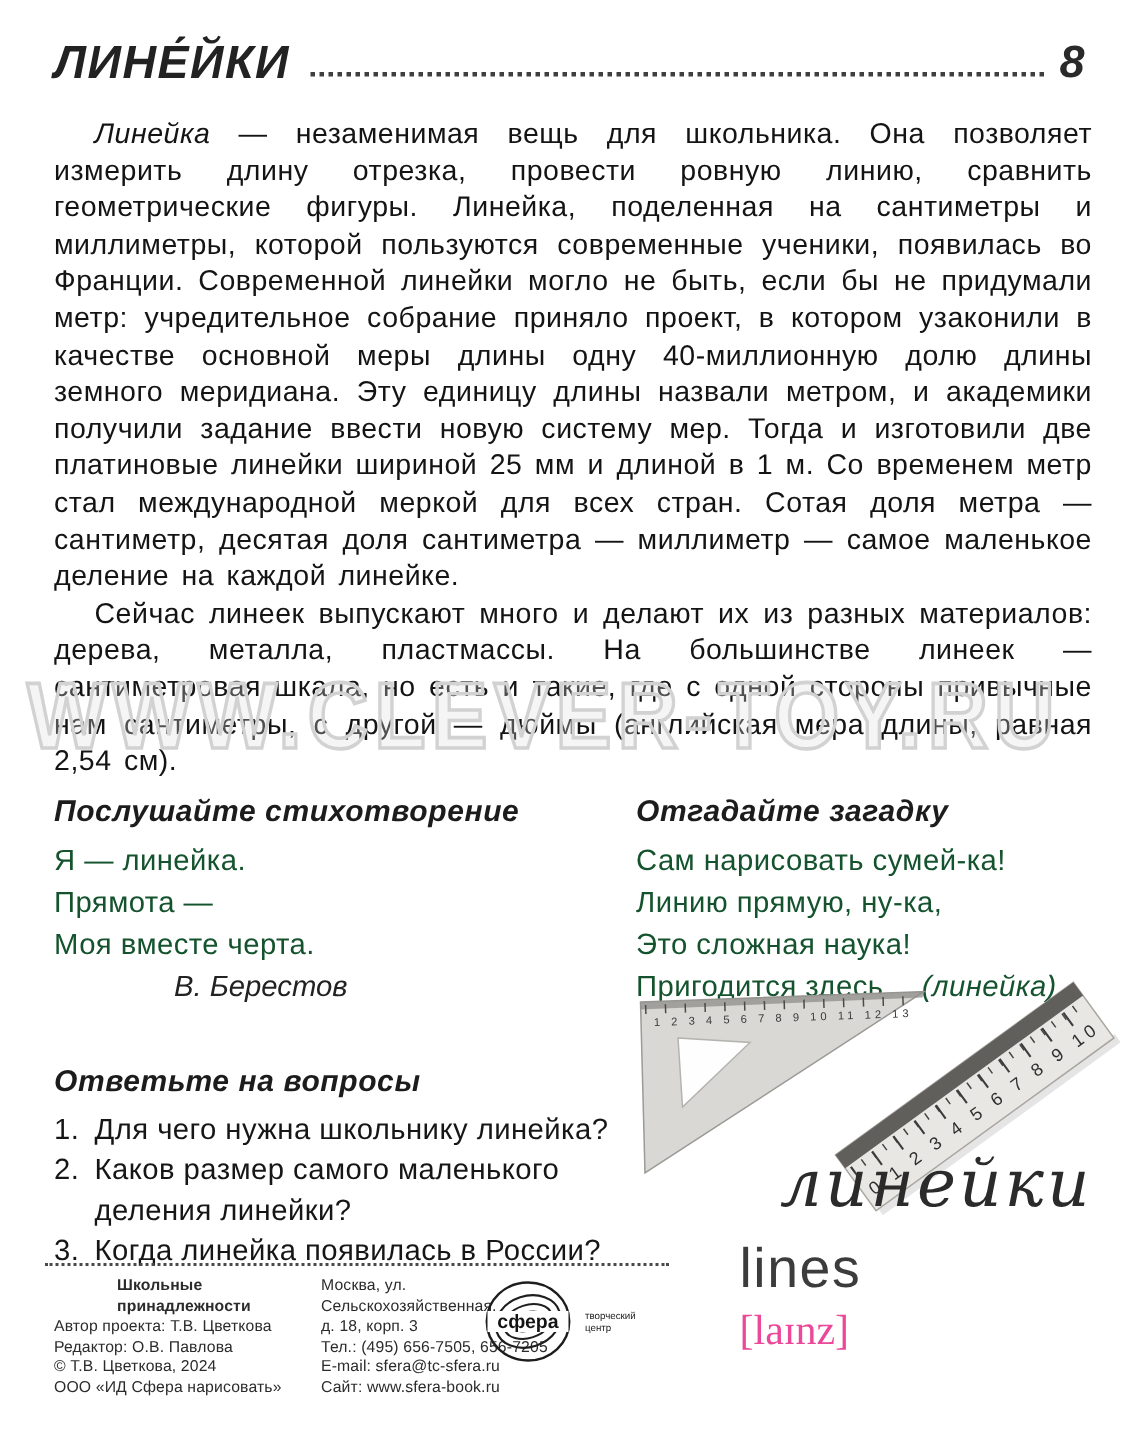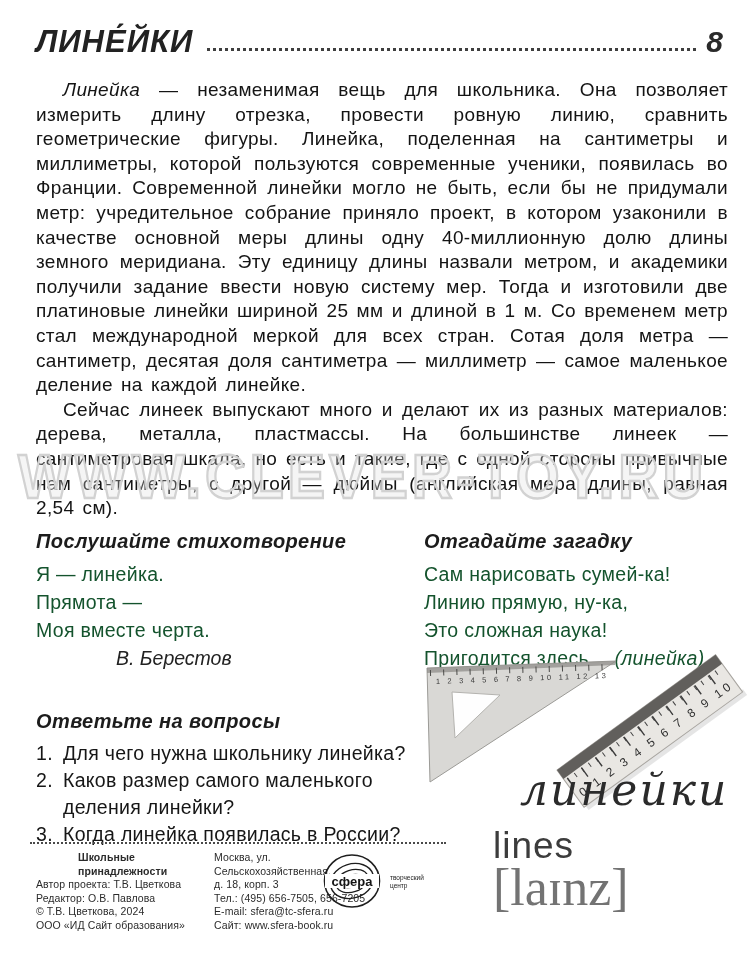--- a/index.html
+++ b/index.html
@@ -32,21 +32,21 @@
   .questions{position:absolute;left:36px;top:710px;width:404px;}
   .q-item{display:flex;font-size:19.5px;line-height:27px;letter-spacing:.3px;color:#161616;}
   .q-num{width:27px;flex:0 0 27px;}
   .q-text{flex:1;}
   
   .photo-svg{position:absolute;left:412px;top:642px;z-index:2;}
   .caption-cursive{position:absolute;left:520px;top:764px;width:200px;text-align:right;z-index:3;
     font-family:"DejaVu Serif",serif;font-style:italic;font-size:44px;letter-spacing:2px;color:#2b2b2b;}
   .caption-en{position:absolute;right:40px;top:826px;width:220px;text-align:left;z-index:3;}
   .caption-en .word{font-size:37px;letter-spacing:1px;color:#3c3c3c;line-height:40px;}
-  .caption-en .transcr{font-family:"Liberation Serif",serif;font-size:52px;color:#737373;line-height:44px;}
+  .caption-en .transcr{font-family:"Liberation Serif",serif;font-size:28px;color:#ec4899;line-height:44px;}
   
   .foot-divider{position:absolute;left:30px;top:842px;width:416px;border-top:2.6px dotted #4a4a4a;height:0;}
   .foot-col{position:absolute;top:851px;font-size:10.5px;line-height:13.6px;color:#2b2b2b;letter-spacing:.1px;}
   .foot-left{left:36px;width:172px;}
   .foot-contact{left:214px;width:160px;}
   .foot-title{font-weight:bold;padding-left:42px;}
   .logo-svg{position:absolute;left:322px;top:853px;}
   .logo-tagline{position:absolute;left:390px;top:874px;width:46px;font-size:6.5px;line-height:8px;color:#222;}
 </style>
 </head>
@@ -125,21 +125,21 @@
     <div class="transcr">[laɪnz]</div>
   </div>
 
   <div class="foot-divider"></div>
 
   <div class="foot-col foot-left">
     <div class="foot-title">Школьные принадлежности</div>
     <div>Автор проекта: Т.В. Цветкова</div>
     <div>Редактор: О.В. Павлова</div>
     <div>© Т.В. Цветкова, 2024</div>
-    <div>ООО «ИД Сайт образования»</div>
+    <div>ООО «ИД Сфера нарисовать»</div>
   </div>
 
   <div class="foot-col foot-contact">
     <div>Москва, ул. Сельскохозяйственная,</div>
     <div>д. 18, корп. 3</div>
     <div>Тел.: (495) 656-7505, 656-7205</div>
     <div>E-mail: sfera@tc-sfera.ru</div>
     <div>Сайт: www.sfera-book.ru</div>
   </div>
 

